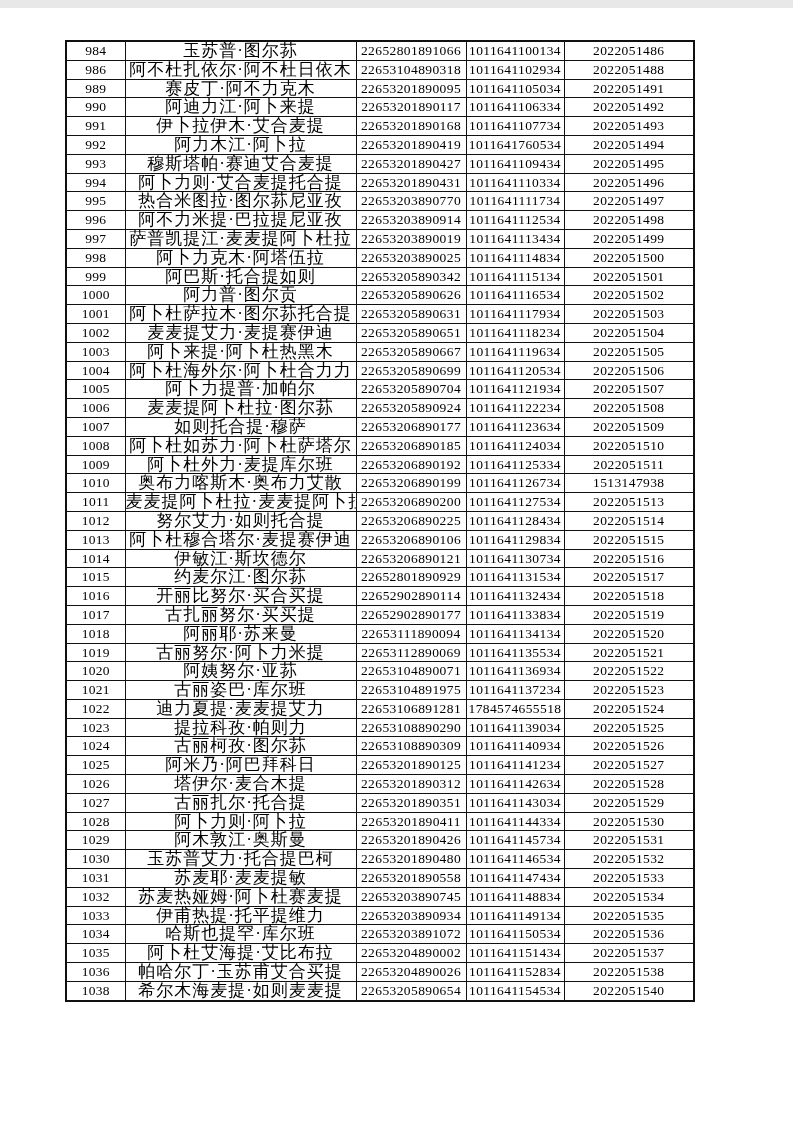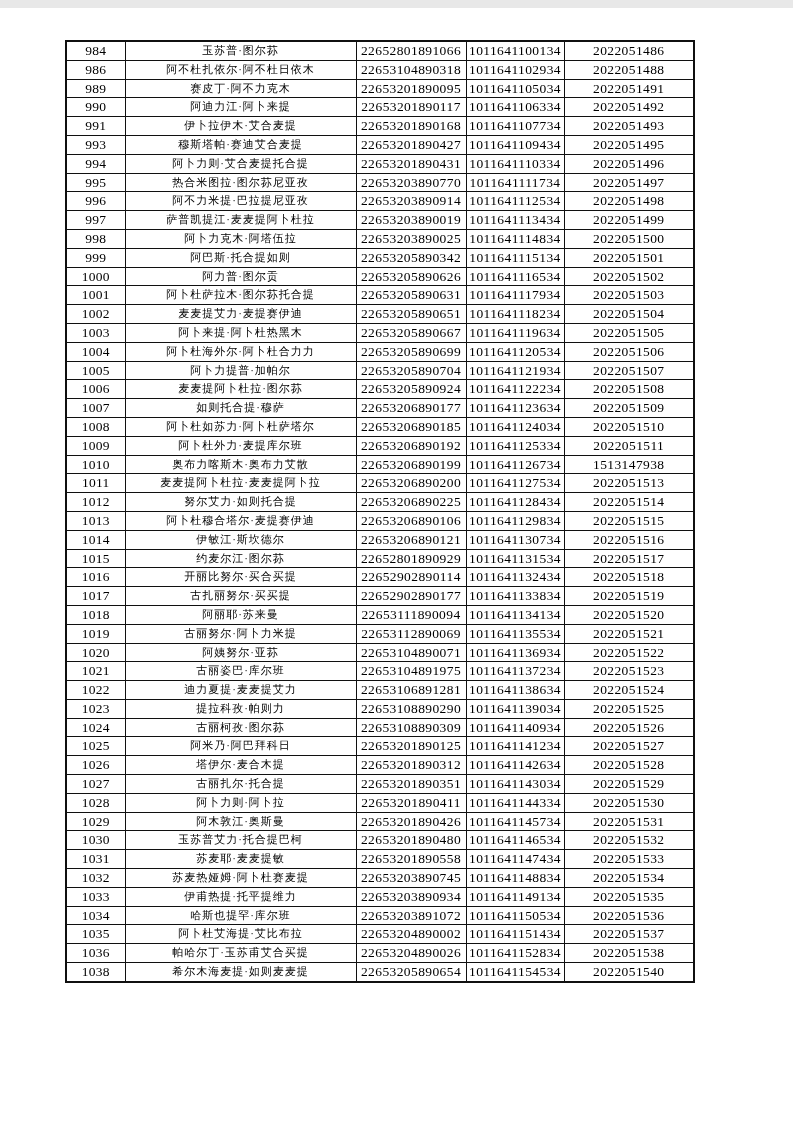--- a/index.html
+++ b/index.html
@@ -34,21 +34,21 @@
     vertical-align: middle;
     white-space: nowrap;
     overflow: hidden;
     line-height: 17.8px;
   }
   td.c-idx {
     font-size: 13.5px;
     letter-spacing: 0.3px;
   }
   td.c-name {
-    font-size: 11px;
+    font-size: 17px;
     letter-spacing: 1px;
     font-family: Liberation Serif, serif;
   }
   td.c-code, td.c-date {
     font-size: 13.5px;
     letter-spacing: 0.4px;
   }
 </style>
 </head>
 <body>
@@ -92,20 +92,27 @@
     <td class="c-date">2022051492</td>
   </tr>
         <tr>
     <td class="c-idx">991</td>
     <td class="c-name">伊卜拉伊木·艾合麦提</td>
     <td class="c-code">22653201890168</td>
     <td class="c-code">1011641107734</td>
     <td class="c-date">2022051493</td>
   </tr>
         <tr>
+    <td class="c-idx">992</td>
+    <td class="c-name">阿力木江·阿卜拉</td>
+    <td class="c-code">22653201890419</td>
+    <td class="c-code">1011641760534</td>
+    <td class="c-date">2022051494</td>
+  </tr>
+        <tr>
     <td class="c-idx">993</td>
     <td class="c-name">穆斯塔帕·赛迪艾合麦提</td>
     <td class="c-code">22653201890427</td>
     <td class="c-code">1011641109434</td>
     <td class="c-date">2022051495</td>
   </tr>
         <tr>
     <td class="c-idx">994</td>
     <td class="c-name">阿卜力则·艾合麦提托合提</td>
     <td class="c-code">22653201890431</td>
@@ -298,21 +305,21 @@
     <td class="c-idx">1021</td>
     <td class="c-name">古丽姿巴·库尔班</td>
     <td class="c-code">22653104891975</td>
     <td class="c-code">1011641137234</td>
     <td class="c-date">2022051523</td>
   </tr>
         <tr>
     <td class="c-idx">1022</td>
     <td class="c-name">迪力夏提·麦麦提艾力</td>
     <td class="c-code">22653106891281</td>
-    <td class="c-code">1011641138634</td>
+    <td class="c-code">1784574655518</td>
     <td class="c-date">2022051524</td>
   </tr>
         <tr>
     <td class="c-idx">1023</td>
     <td class="c-name">提拉科孜·帕则力</td>
     <td class="c-code">22653108890290</td>
     <td class="c-code">1011641139034</td>
     <td class="c-date">2022051525</td>
   </tr>
         <tr>

